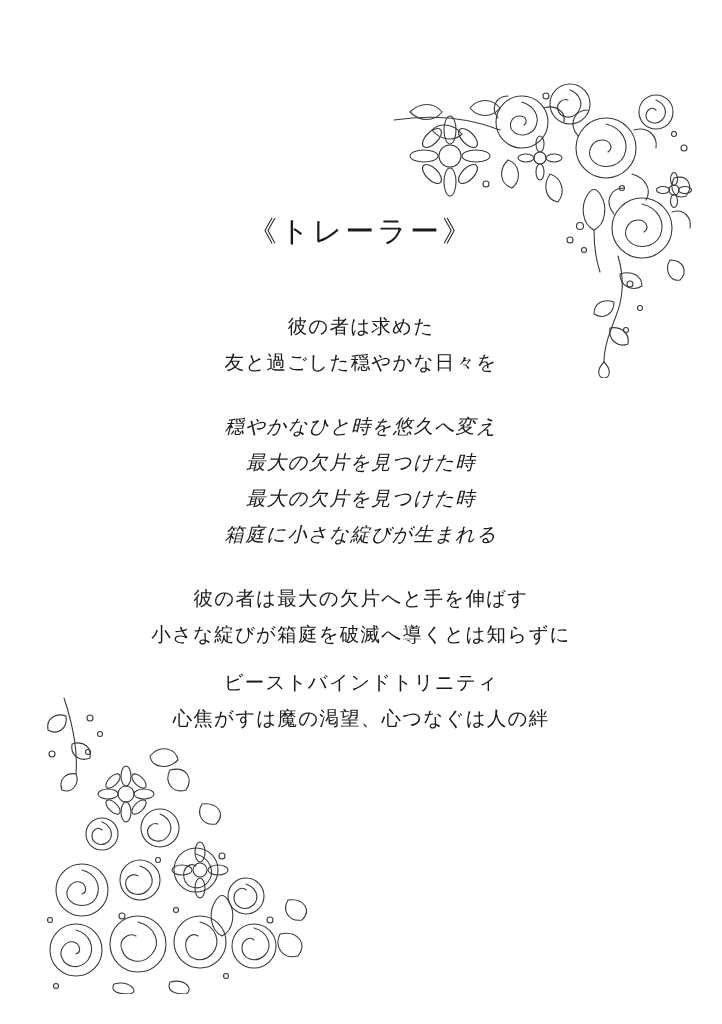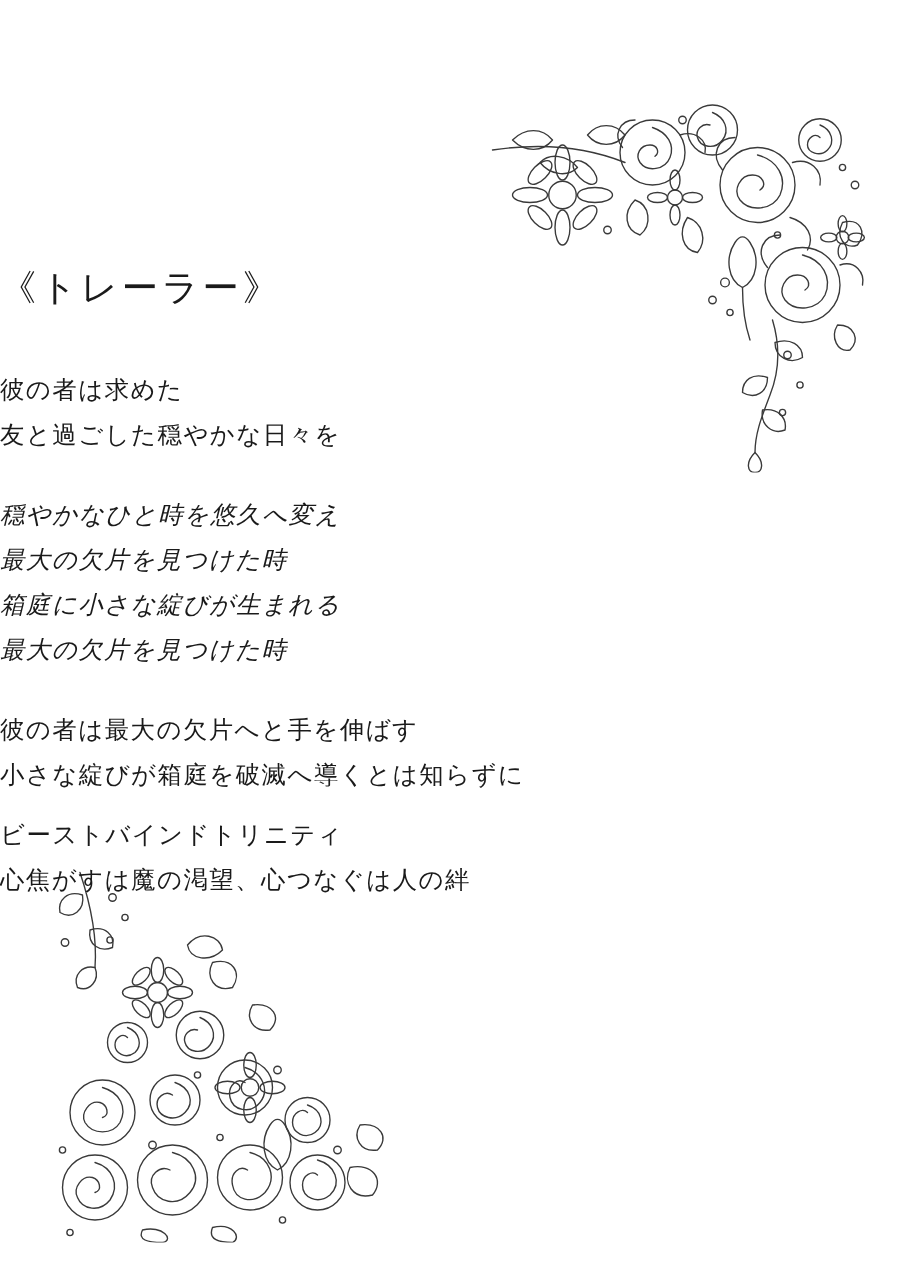--- a/index.html
+++ b/index.html
@@ -44,21 +44,21 @@
     width: 100%;
     height: 100%;
   }
 
   
   .content {
     position: absolute;
     top: 0;
     left: 0;
     width: 722px;
-    text-align: left;
+    text-align: center;
   }
 
   .doc-title {
     margin-top: 214px;
     font-size: 29px;
     letter-spacing: 3px;
     line-height: 1.2;
     font-weight: normal;
     font-family: "Liberation Serif", "DejaVu Serif", serif;
   }
@@ -66,21 +66,21 @@
   .stanza {
     font-size: 19.5px;
     line-height: 36px;
     letter-spacing: 1.2px;
   }
   .stanza .line {
     display: block;
     white-space: pre;
   }
 
-  .stanza-1 { margin-top: 46px; }
+  .stanza-1 { margin-top: 60px; }
   .stanza-2 { margin-top: 28px; font-style: italic; }
   .stanza-3 { margin-top: 28px; }
   .stanza-4 { margin-top: 12px; }
 </style>
 </head>
 <body>
 
 <div class="page">
 
   <div class="ornament ornament-top-right">
@@ -248,22 +248,22 @@
     <h1 class="doc-title">《トレーラー》</h1>
 
     <div class="stanza stanza-1">
       <span class="line">彼の者は求めた</span>
       <span class="line">友と過ごした穏やかな日々を</span>
     </div>
 
     <div class="stanza stanza-2">
       <span class="line">穏やかなひと時を悠久へ変え</span>
       <span class="line">最大の欠片を見つけた時</span>
+      <span class="line">最大の欠片を見つけた時</span>
       <span class="line">箱庭に小さな綻びが生まれる</span>
-      <span class="line">最大の欠片を見つけた時</span>
     </div>
 
     <div class="stanza stanza-3">
       <span class="line">彼の者は最大の欠片へと手を伸ばす</span>
       <span class="line">小さな綻びが箱庭を破滅へ導くとは知らずに</span>
     </div>
 
     <div class="stanza stanza-4">
       <span class="line">ビーストバインドトリニティ</span>
       <span class="line">心焦がすは魔の渇望、心つなぐは人の絆</span>

